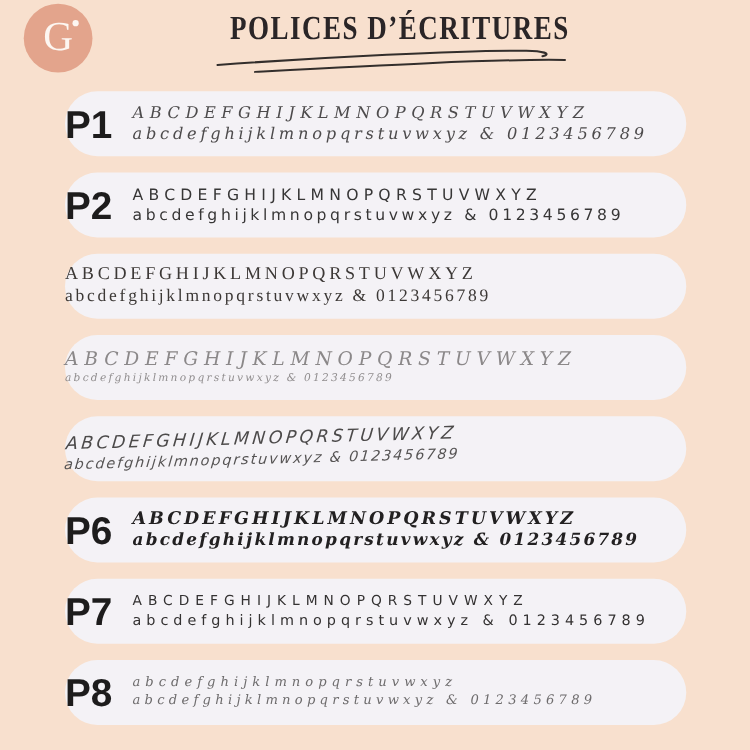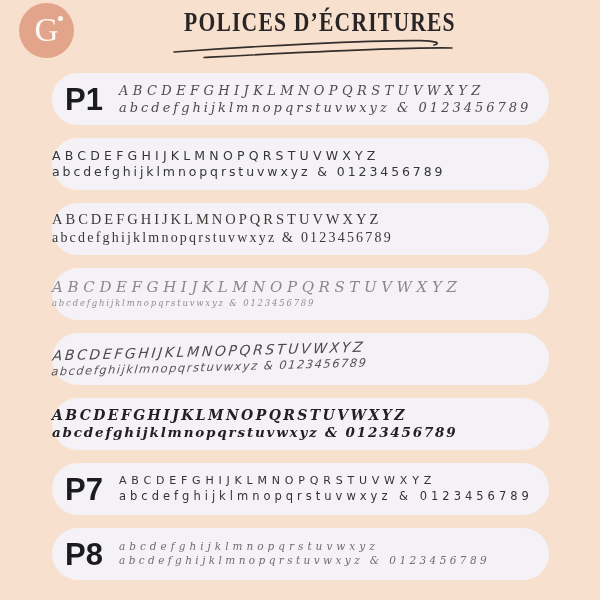--- a/index.html
+++ b/index.html
@@ -31,21 +31,21 @@
   }
   .underline{position:absolute;left:166px;top:36px;}
   
   .rows{position:absolute;left:0;top:73px;display:flex;flex-direction:column;gap:13px;}
   .row{
     position:relative;display:flex;align-items:center;
     background:#f4f2f6;border-radius:28px;height:52px;width:497px;margin-left:52px;
     box-sizing:border-box;
   }
   .row-label{
-    width:54px;margin-left:13px;flex:none;
+    width:54px;flex:none;
     font-family:"Liberation Sans",sans-serif;font-weight:700;font-size:31px;
     color:#1d1c1c;line-height:1;
   }
   .samples{display:flex;flex-direction:column;justify-content:center;line-height:1.32;white-space:nowrap;}
   .l1,.l2{display:block;}
   
   .f1 .l1,.f1 .l2{font-family:"DejaVu Serif",serif;font-style:italic;color:#4d4b4c;}
   .f1 .l1{font-size:13px;letter-spacing:4.4px;}
   .f1 .l2{font-size:13px;letter-spacing:3px;}
   
@@ -97,20 +97,21 @@
 
   <div class="row f1">
     <span class="row-label">P1</span>
     <div class="samples">
       <span class="l1">ABCDEFGHIJKLMNOPQRSTUVWXYZ</span>
       <span class="l2">abcdefghijklmnopqrstuvwxyz &amp; 0123456789</span>
     </div>
   </div>
 
   <div class="row f2">
+    <span class="row-label">P2</span>
     <div class="samples">
       <span class="l1">ABCDEFGHIJKLMNOPQRSTUVWXYZ</span>
       <span class="l2">abcdefghijklmnopqrstuvwxyz &amp; 0123456789</span>
     </div>
   </div>
 
   <div class="row f3">
     <div class="samples">
       <span class="l1">ABCDEFGHIJKLMNOPQRSTUVWXYZ</span>
       <span class="l2">abcdefghijklmnopqrstuvwxyz &amp; 0123456789</span>
@@ -125,20 +126,21 @@
   </div>
 
   <div class="row f5">
     <div class="samples">
       <span class="l1">ABCDEFGHIJKLMNOPQRSTUVWXYZ</span>
       <span class="l2">abcdefghijklmnopqrstuvwxyz &amp; 0123456789</span>
     </div>
   </div>
 
   <div class="row f6">
+    <span class="row-label">P6</span>
     <div class="samples">
       <span class="l1">ABCDEFGHIJKLMNOPQRSTUVWXYZ</span>
       <span class="l2">abcdefghijklmnopqrstuvwxyz &amp; 0123456789</span>
     </div>
   </div>
 
   <div class="row f7">
     <span class="row-label">P7</span>
     <div class="samples">
       <span class="l1">ABCDEFGHIJKLMNOPQRSTUVWXYZ</span>

